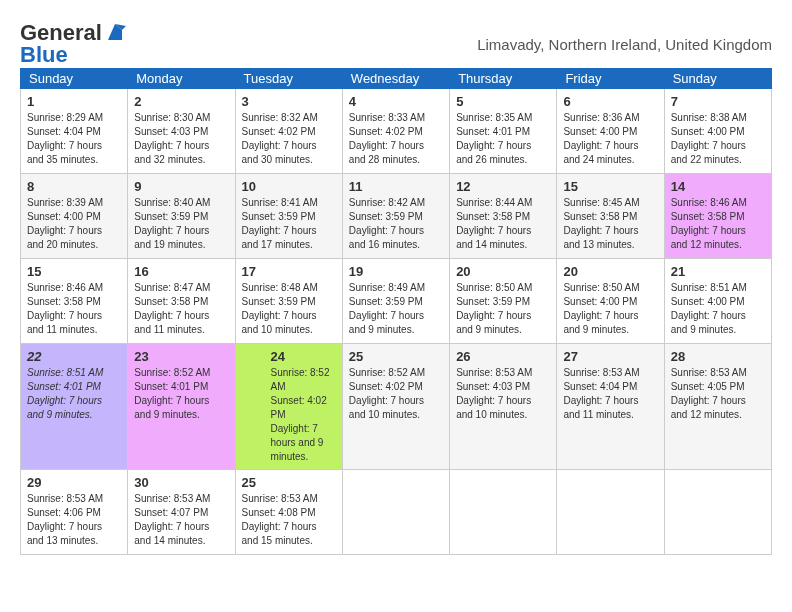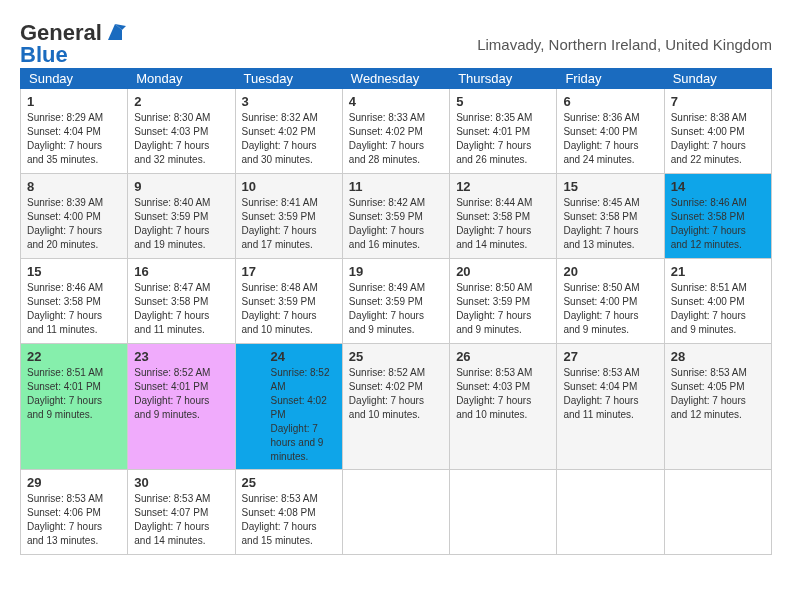--- a/index.html
+++ b/index.html
@@ -127,45 +127,45 @@
         <td style="background: rgb(245, 245, 245);"><span class="day-num">9</span>
         <span class="day-info">Sunrise: 8:40 AM<br>Sunset: 3:59 PM<br>Daylight: 7 hours and 19 minutes.</span></td>
         <td style="background: rgb(245, 245, 245);"><span class="day-num">10</span>
         <span class="day-info">Sunrise: 8:41 AM<br>Sunset: 3:59 PM<br>Daylight: 7 hours and 17 minutes.</span></td>
         <td style="background: rgb(245, 245, 245);"><span class="day-num">11</span>
         <span class="day-info">Sunrise: 8:42 AM<br>Sunset: 3:59 PM<br>Daylight: 7 hours and 16 minutes.</span></td>
         <td style="background: rgb(245, 245, 245);"><span class="day-num">12</span>
         <span class="day-info">Sunrise: 8:44 AM<br>Sunset: 3:58 PM<br>Daylight: 7 hours and 14 minutes.</span></td>
         <td style="background: rgb(245, 245, 245);"><span class="day-num">15</span>
         <span class="day-info">Sunrise: 8:45 AM<br>Sunset: 3:58 PM<br>Daylight: 7 hours and 13 minutes.</span></td>
-        <td style="background: #0ea5e9;"><span class="day-num">14</span>
+        <td style="background: #f0abfc;"><span class="day-num">14</span>
         <span class="day-info">Sunrise: 8:46 AM<br>Sunset: 3:58 PM<br>Daylight: 7 hours and 12 minutes.</span></td>
       </tr>
       <tr>
         <td><span class="day-num">15</span>
         <span class="day-info">Sunrise: 8:46 AM<br>Sunset: 3:58 PM<br>Daylight: 7 hours and 11 minutes.</span></td>
         <td><span class="day-num">16</span>
         <span class="day-info">Sunrise: 8:47 AM<br>Sunset: 3:58 PM<br>Daylight: 7 hours and 11 minutes.</span></td>
         <td><span class="day-num">17</span>
         <span class="day-info">Sunrise: 8:48 AM<br>Sunset: 3:59 PM<br>Daylight: 7 hours and 10 minutes.</span></td>
         <td><span class="day-num">19</span>
         <span class="day-info">Sunrise: 8:49 AM<br>Sunset: 3:59 PM<br>Daylight: 7 hours and 9 minutes.</span></td>
         <td><span class="day-num">20</span>
         <span class="day-info">Sunrise: 8:50 AM<br>Sunset: 3:59 PM<br>Daylight: 7 hours and 9 minutes.</span></td>
         <td><span class="day-num">20</span>
         <span class="day-info">Sunrise: 8:50 AM<br>Sunset: 4:00 PM<br>Daylight: 7 hours and 9 minutes.</span></td>
         <td><span class="day-num">21</span>
         <span class="day-info">Sunrise: 8:51 AM<br>Sunset: 4:00 PM<br>Daylight: 7 hours and 9 minutes.</span></td>
       </tr>
       <tr style="background: rgb(245, 245, 245);">
-        <td style="background: #86efac;"><span class="day-num">22</span>
+        <td style="background: #c4b5fd; font-style: italic;"><span class="day-num">22</span>
         <span class="day-info">Sunrise: 8:51 AM<br>Sunset: 4:01 PM<br>Daylight: 7 hours and 9 minutes.</span></td>
         <td style="background: #f0abfc;"><span class="day-num">23</span>
         <span class="day-info">Sunrise: 8:52 AM<br>Sunset: 4:01 PM<br>Daylight: 7 hours and 9 minutes.</span></td>
-        <td style="background: #0ea5e9; padding-left: 35px;"><span class="day-num">24</span>
+        <td style="background: #bef264; padding-left: 35px;"><span class="day-num">24</span>
         <span class="day-info">Sunrise: 8:52 AM<br>Sunset: 4:02 PM<br>Daylight: 7 hours and 9 minutes.</span></td>
         <td style="background: rgb(245, 245, 245);"><span class="day-num">25</span>
         <span class="day-info">Sunrise: 8:52 AM<br>Sunset: 4:02 PM<br>Daylight: 7 hours and 10 minutes.</span></td>
         <td style="background: rgb(245, 245, 245);"><span class="day-num">26</span>
         <span class="day-info">Sunrise: 8:53 AM<br>Sunset: 4:03 PM<br>Daylight: 7 hours and 10 minutes.</span></td>
         <td style="background: rgb(245, 245, 245); margin-top: 43px;"><span class="day-num">27</span>
         <span class="day-info">Sunrise: 8:53 AM<br>Sunset: 4:04 PM<br>Daylight: 7 hours and 11 minutes.</span></td>
         <td style="background: rgb(245, 245, 245);"><span class="day-num">28</span>
         <span class="day-info">Sunrise: 8:53 AM<br>Sunset: 4:05 PM<br>Daylight: 7 hours and 12 minutes.</span></td>
       </tr>

